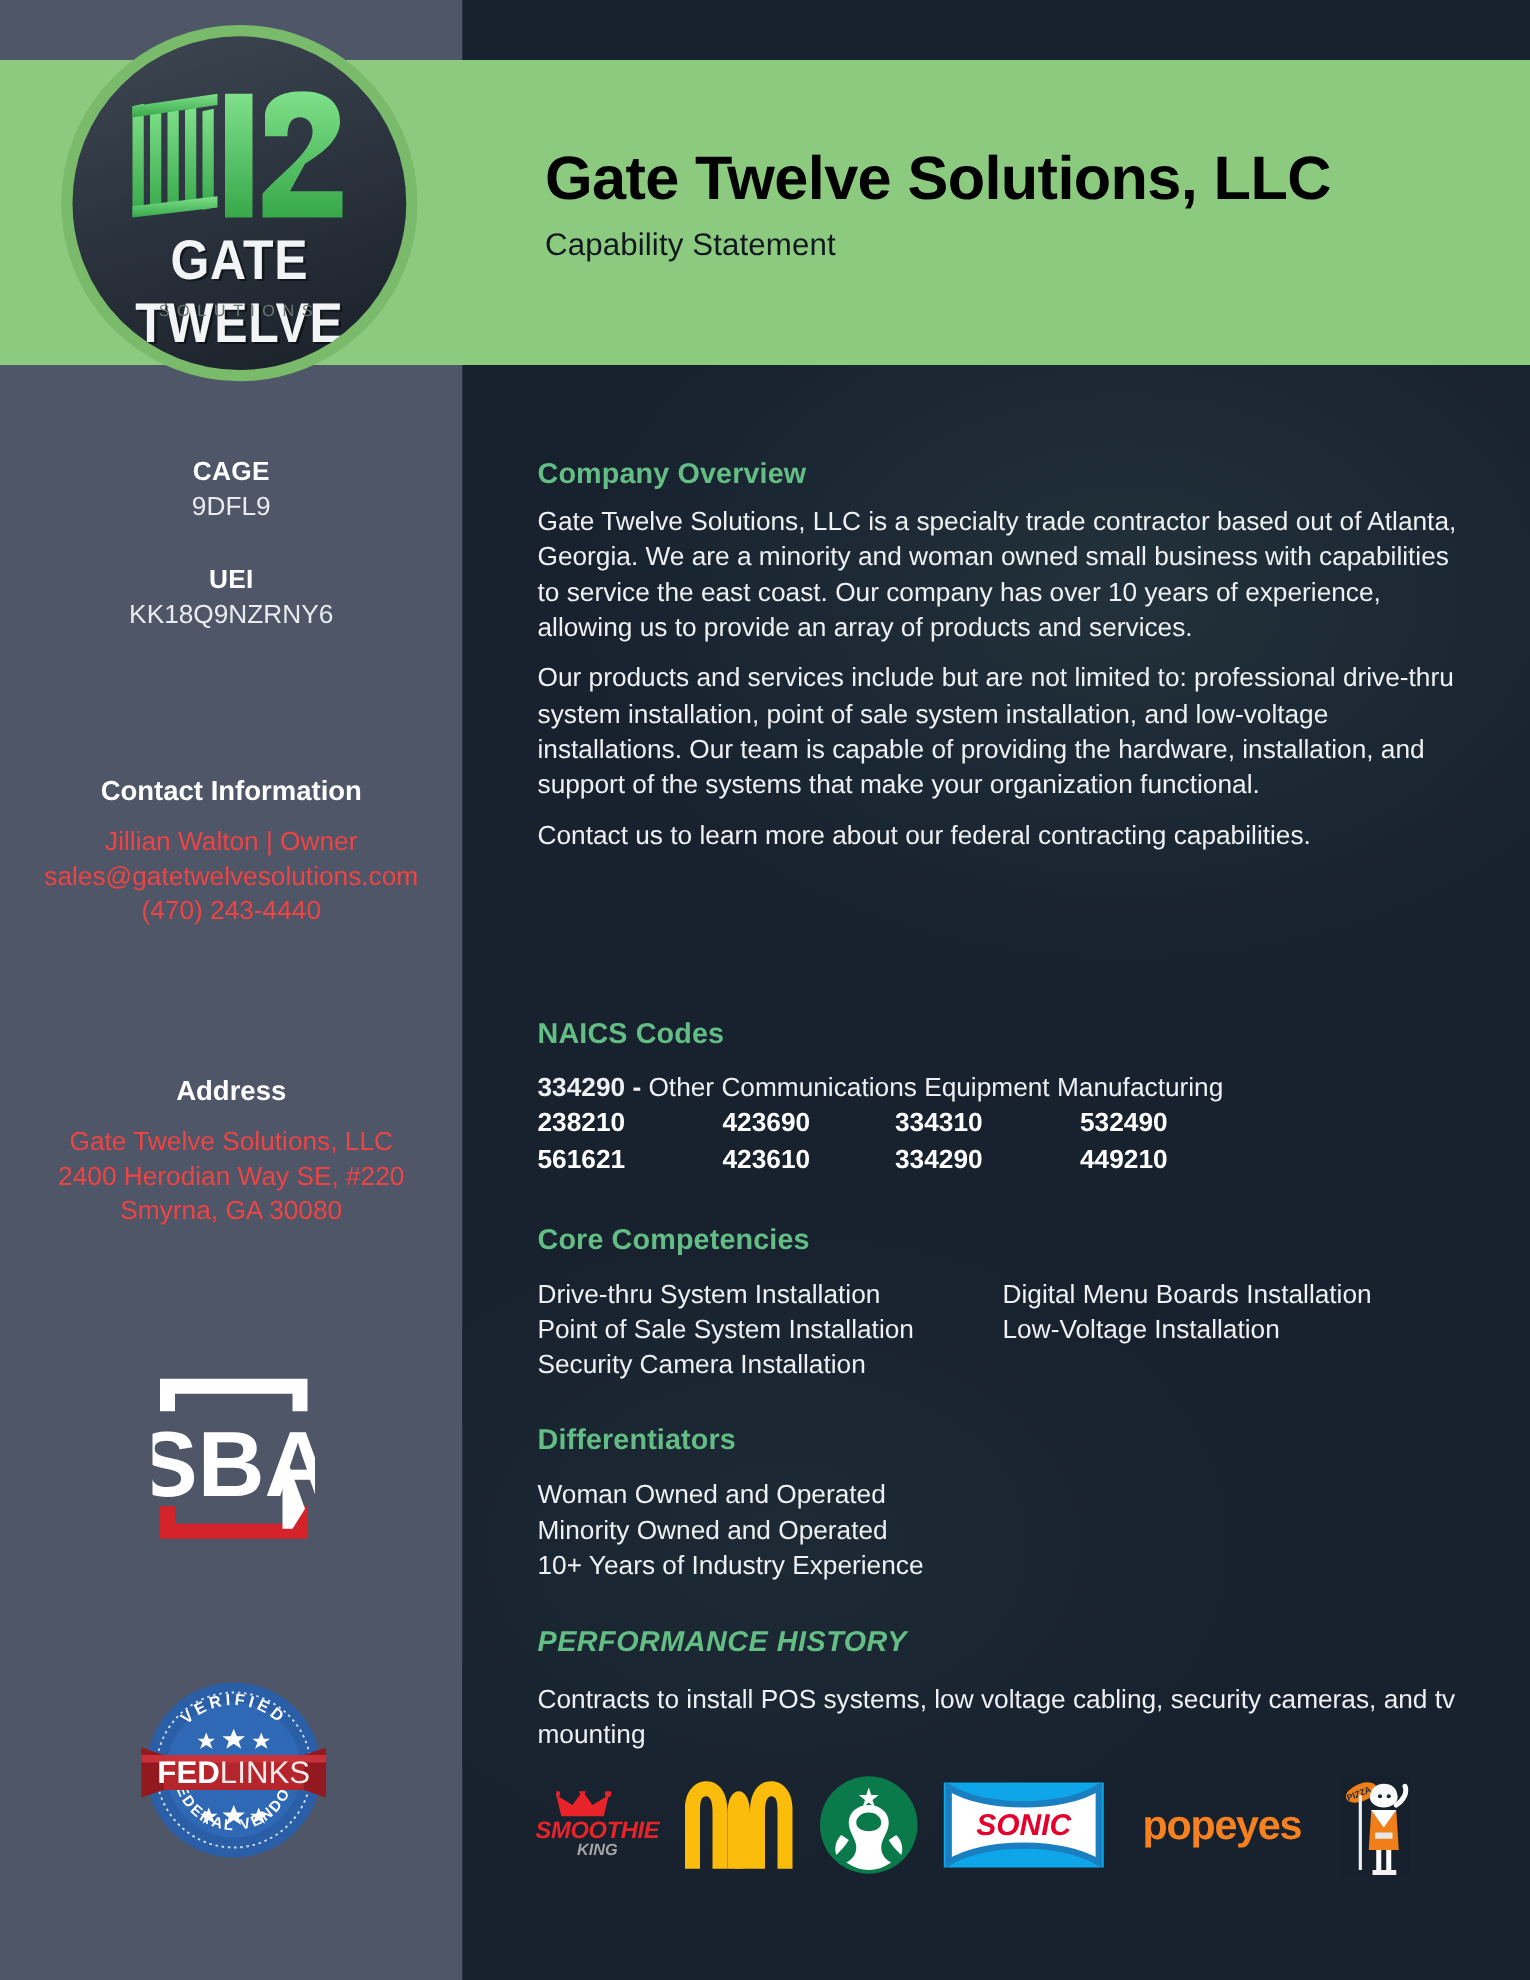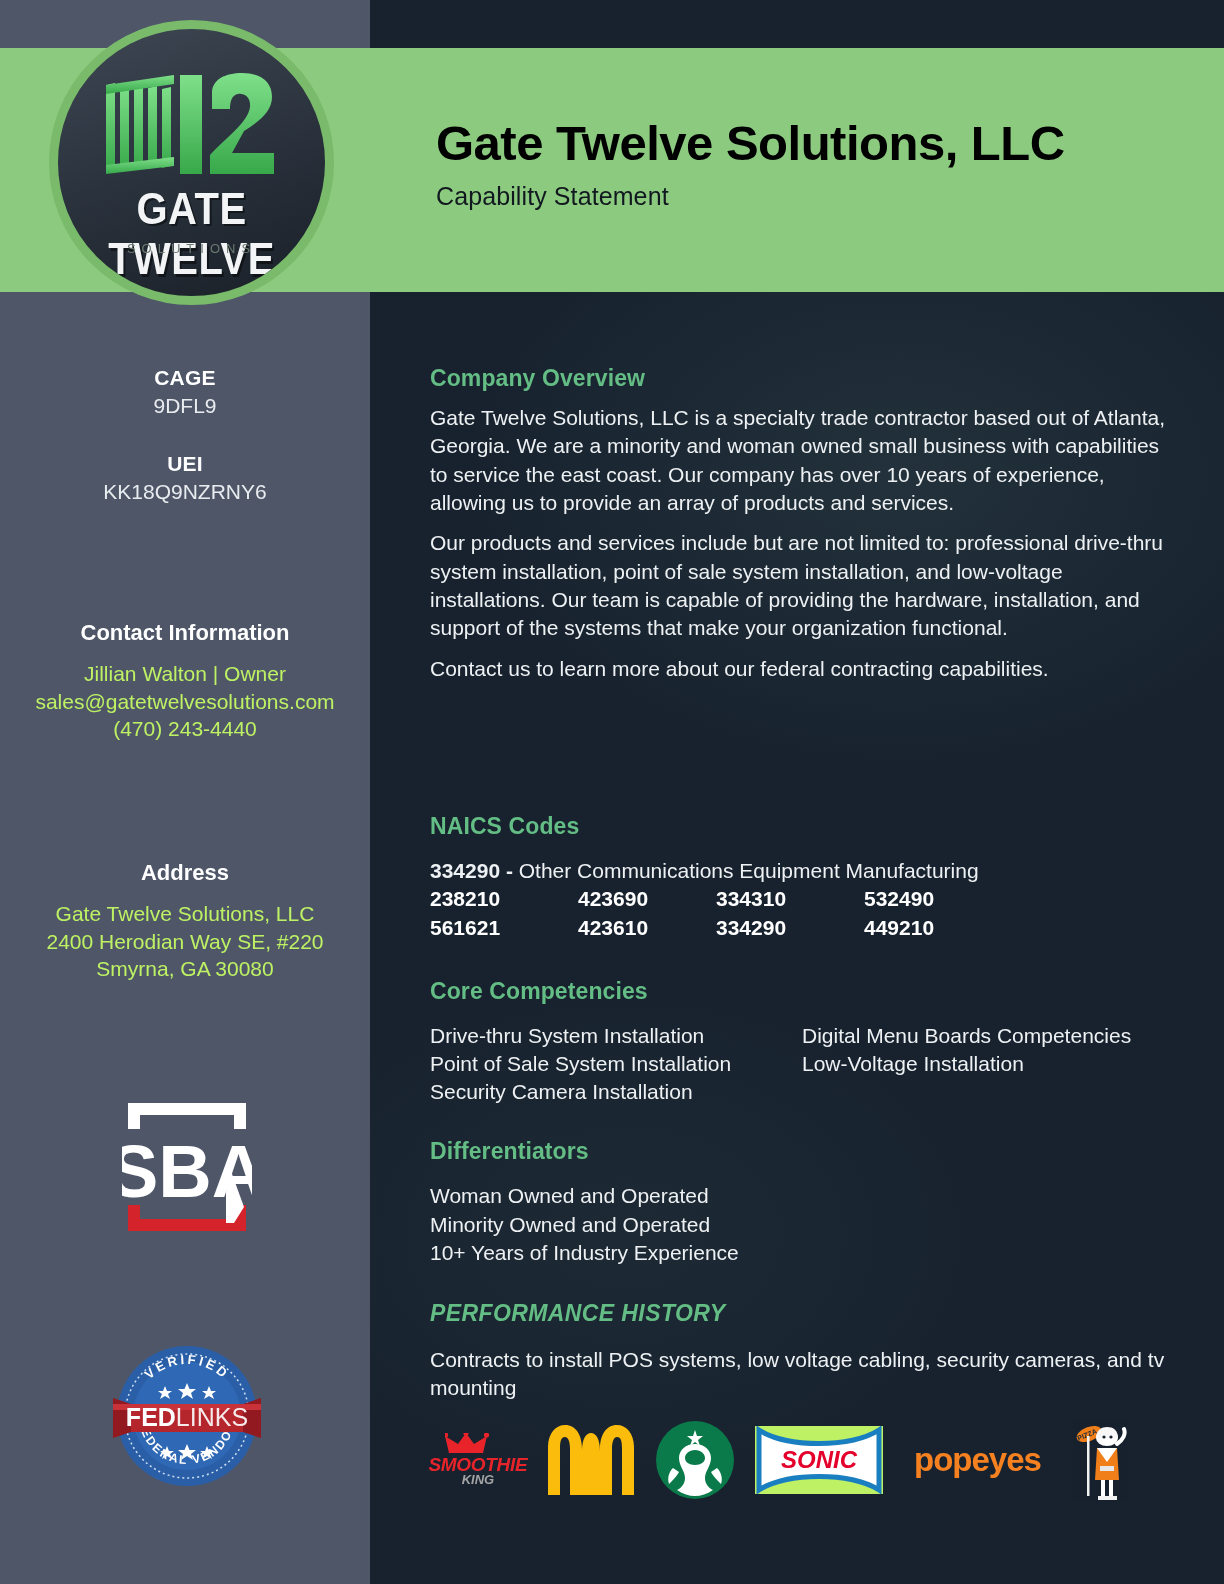--- a/index.html
+++ b/index.html
@@ -133,21 +133,21 @@
     margin-top: 3px;
   }
   .sb-heading {
     font-size: 22px;
     font-weight: 700;
     color: #ffffff;
   }
   .sb-lines {
     margin-top: 14px;
     font-size: 21px;
-    color: #bef264;
+    color: #ef4444;
     line-height: 1.32;
   }
 
   
   .sba-wrap { position: absolute; left: 122px; top: 1097px; width: 130px; height: 140px; }
 
   
   .fed-wrap { position: absolute; left: 113px; top: 1342px; width: 148px; height: 148px; }
 
   
@@ -209,21 +209,21 @@
     width: 700px; height: 92px;
     display: flex;
     align-items: center;
     gap: 18px;
   }
   .logo-item { display: flex; align-items: center; justify-content: center; }
   .sk-text { text-align: center; line-height: 0.95; }
   .sk-word1 { font-size: 19px; font-weight: 700; color: #e8242a; font-style: italic; letter-spacing: -0.3px; }
   .sk-word2 { font-size: 13px; font-weight: 700; color: #a3a3a3; font-style: italic; }
   .sonic-box {
-    background: #bef264;
+    background: #0ea5e9;
     width: 128px; height: 68px;
     display: flex; align-items: flex-start; justify-content: center;
     position: relative; overflow: hidden;
   }
   .popeyes-text {
     font-size: 33px; font-weight: 800; color: #f68121;
     letter-spacing: -1px;
   }
 </style>
 </head>
@@ -386,21 +386,21 @@
 
     <div style="position:absolute; top:978px; left:0; width:740px;">
       <div class="sec-head">Core Competencies</div>
       <div class="two-col">
         <div class="col-stack">
           <div>Drive-thru System Installation</div>
           <div>Point of Sale System Installation</div>
           <div>Security Camera Installation</div>
         </div>
         <div class="col-stack">
-          <div>Digital Menu Boards Competencies</div>
+          <div>Digital Menu Boards Installation</div>
           <div>Low-Voltage Installation</div>
         </div>
       </div>
     </div>
 
     <div style="position:absolute; top:1138px; left:0; width:740px;">
       <div class="sec-head">Differentiators</div>
       <div class="list-block">
         <div>Woman Owned and Operated</div>
         <div>Minority Owned and Operated</div>

